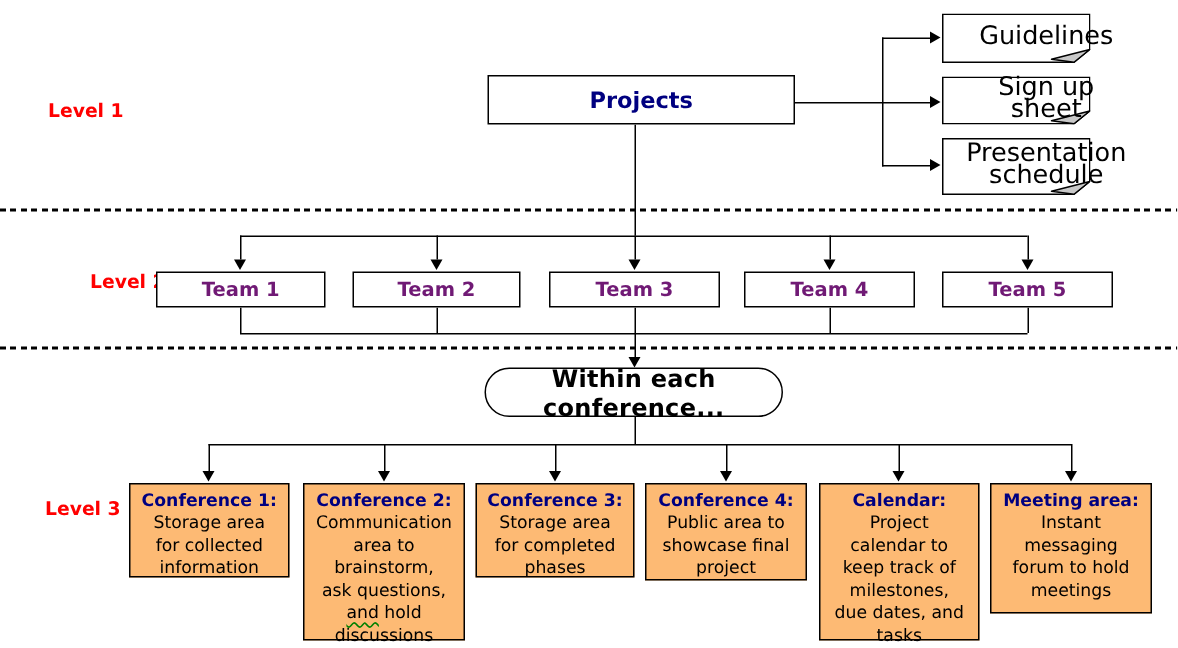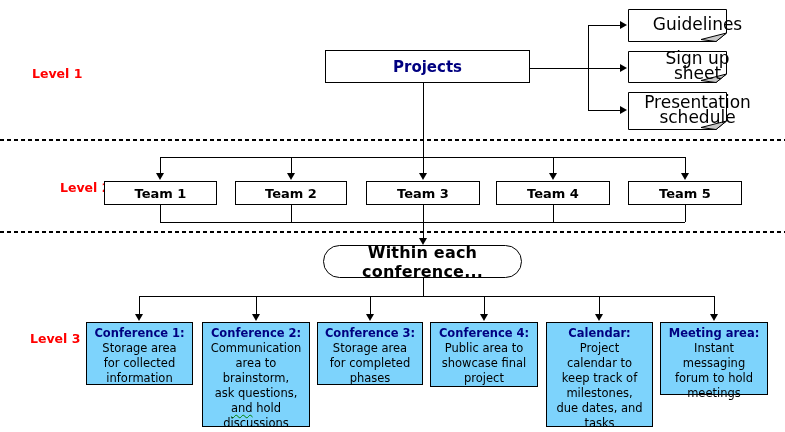--- a/index.html
+++ b/index.html
@@ -13,23 +13,23 @@
   .dashed{position:absolute;left:0;width:785px;height:2px;
     background:repeating-linear-gradient(90deg,#000 0 4px,transparent 4px 7px);}
   .arrow-down{position:absolute;width:0;height:0;
     border-left:4px solid transparent;border-right:4px solid transparent;border-top:7px solid #000;}
   .arrow-right{position:absolute;width:0;height:0;
     border-top:4px solid transparent;border-bottom:4px solid transparent;border-left:7px solid #000;}
   
   .box{position:absolute;background:#fff;border:1px solid #000;box-sizing:border-box;
     display:flex;align-items:center;justify-content:center;text-align:center;}
   .projects{font-weight:bold;font-size:15px;color:#000080;}
-  .team{font-weight:bold;font-size:13px;color:#000000;}
+  .team{font-weight:bold;font-size:13px;color:#701a75;}
   .oval{border-radius:17px;font-weight:bold;font-size:16px;letter-spacing:.2px;}
-  .l3box{position:absolute;background:#7dd3fc;border:1px solid #000;box-sizing:border-box;
+  .l3box{position:absolute;background:#fdba74;border:1px solid #000;box-sizing:border-box;
     text-align:center;padding-top:3px;}
   .l3box .heading{font-weight:bold;font-size:11.5px;color:#000080;line-height:15px;}
   .l3box .body{font-size:11.5px;line-height:15px;white-space:pre-line;}
   .squiggle{text-decoration:underline wavy #008000 1px;text-underline-offset:2px;}
   .level-label{position:absolute;font-weight:bold;font-size:12.5px;color:#ff0000;}
   
   .doc{position:absolute;}
   .doc svg{position:absolute;left:0;top:0;}
   .doc .doclabel{position:absolute;left:0;top:0;width:100%;height:100%;
     display:flex;align-items:center;justify-content:center;text-align:center;
@@ -157,21 +157,21 @@
   <div class="l3box" style="left:546px;top:322px;width:107px;height:105px;">
     <div class="heading">Calendar:</div>
     <div class="body">Project
 calendar to
 keep track of
 milestones,
 due dates, and
 tasks</div>
   </div>
 
-  <div class="l3box" style="left:660px;top:322px;width:108px;height:73px;">
+  <div class="l3box" style="left:660px;top:322px;width:108px;height:87px;">
     <div class="heading">Meeting area:</div>
     <div class="body">Instant
 messaging
 forum to hold
 meetings</div>
   </div>
 
 </div>
 
 </body></html>

